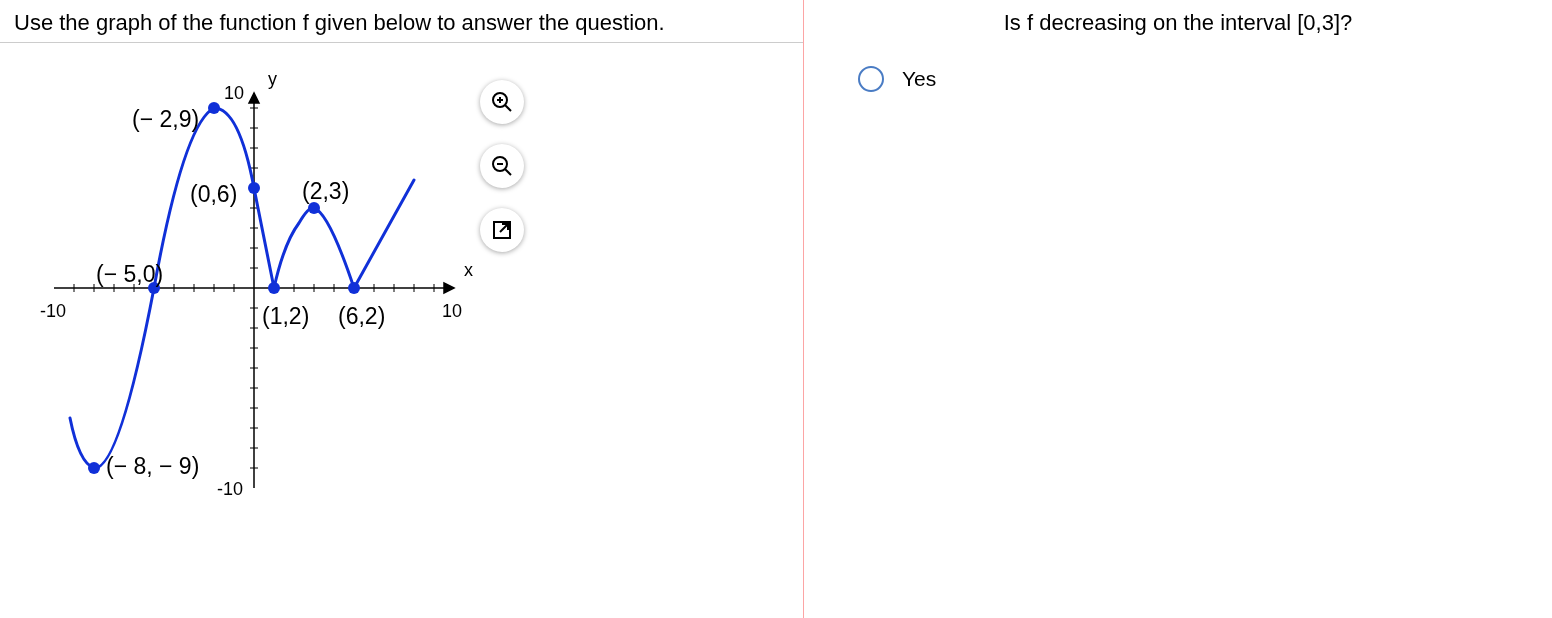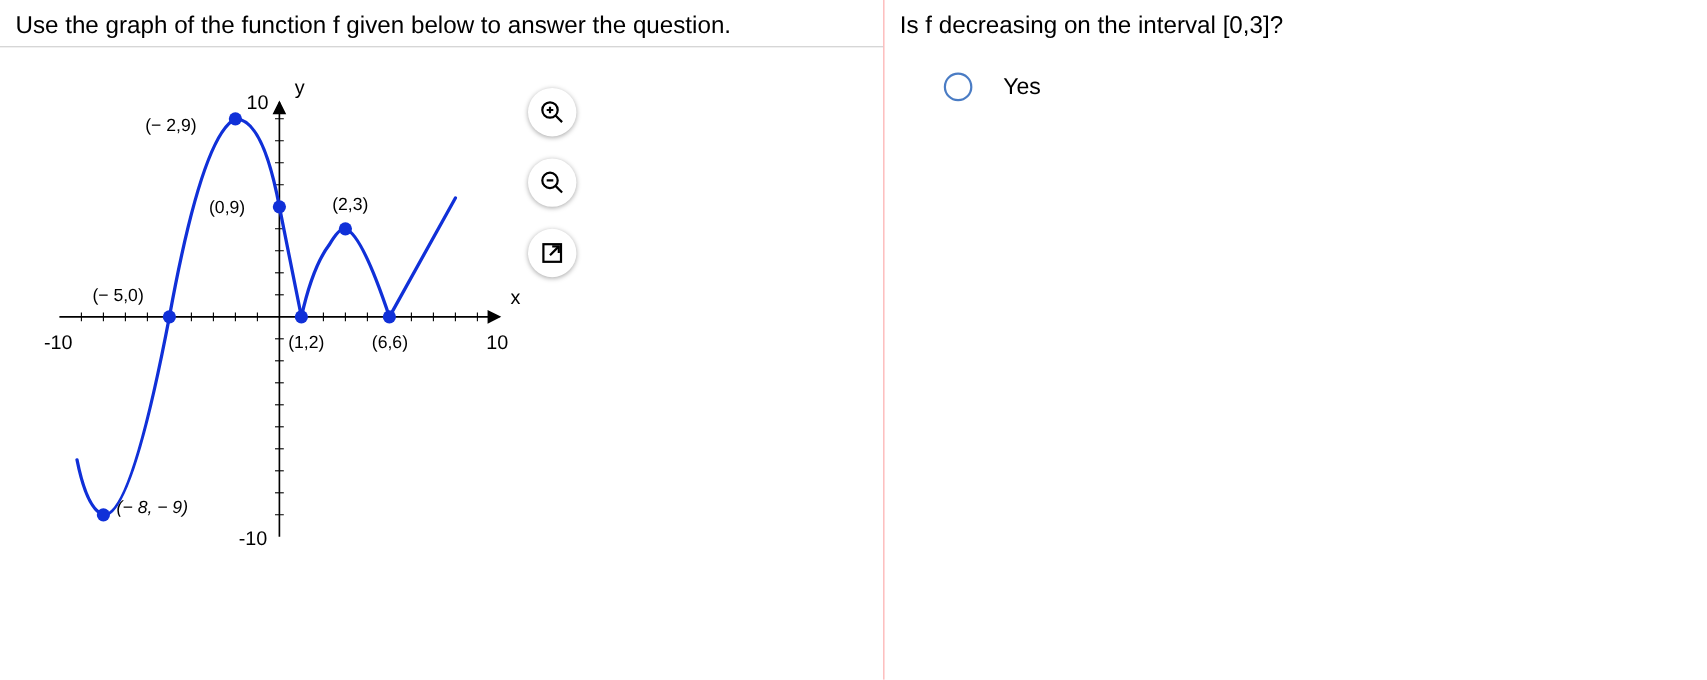--- a/index.html
+++ b/index.html
@@ -22,39 +22,40 @@
     flex: 1;
     padding: 10px 14px;
   }
   .instruction {
     font-size: 22px;
     margin-bottom: 6px;
   }
   .question {
     font-size: 22px;
     margin-bottom: 30px;
+    text-align: center;
   }
   .hr {
     border: none;
     border-top: 1px solid #ccc;
     margin: 6px -14px 20px -14px;
   }
   .graph-wrap {
     position: relative;
     width: 520px;
     height: 470px;
     margin-left: 10px;
   }
   .graph-svg {
     position: absolute;
     left: 0; top: 0;
   }
   .pt-label {
     position: absolute;
-    font-size: 16px;
+    font-size: 23px;
     color: #000;
     white-space: nowrap;
   }
   .axis-label {
     position: absolute;
     font-size: 18px;
     color: #000;
   }
   .tools {
     position: absolute;
@@ -75,21 +76,21 @@
     cursor: pointer;
   }
   .tool-btn svg { width: 24px; height: 24px; }
   .radio-group {
     margin-top: 10px;
     margin-left: 40px;
   }
   .radio-row {
     display: flex;
     align-items: center;
-    gap: 28px;
+    gap: 18px;
     margin-bottom: 14px;
     cursor: pointer;
   }
   .radio-circle {
     width: 26px; height: 26px;
     border: 2px solid #4a7cc4;
     border-radius: 50%;
     flex-shrink: 0;
   }
   .radio-label {
@@ -179,26 +180,26 @@
     </svg>
 
     <span class="axis-label" style="left:16px; top:238px;">-10</span>
     <span class="axis-label" style="left:418px; top:238px;">10</span>
     <span class="axis-label" style="left:200px; top:20px;">10</span>
     <span class="axis-label" style="left:193px; top:416px;">-10</span>
     <span class="axis-label" style="left:440px; top:197px;">x</span>
     <span class="axis-label" style="left:244px; top:6px;">y</span>
 
     <span class="pt-label" style="left:108px; top:43px;">(− 2,9)</span>
-    <span class="pt-label" style="left:166px; top:118px;">(0,9)</span>
+    <span class="pt-label" style="left:166px; top:118px;">(0,6)</span>
     <span class="pt-label" style="left:278px; top:115px;">(2,3)</span>
-    <span class="pt-label" style="left:60px; top:198px;text-align:center;">(− 5,0)</span>
+    <span class="pt-label" style="left:72px; top:198px;text-align:center;">(− 5,0)</span>
     <span class="pt-label" style="left:238px; top:240px;">(1,2)</span>
-    <span class="pt-label" style="left:314px; top:240px;">(6,6)</span>
-    <span class="pt-label" style="left:82px; top:390px;font-style:italic;">(− 8, − 9)</span>
+    <span class="pt-label" style="left:314px; top:240px;">(6,2)</span>
+    <span class="pt-label" style="left:82px; top:390px;">(− 8, − 9)</span>
   </div>
 
   <div class="tools">
     <div class="tool-btn">
       <svg viewBox="0 0 24 24">
         <circle cx="10" cy="10" r="7" fill="none" stroke="#000" stroke-width="2"></circle>
         <line x1="15" y1="15" x2="21" y2="21" stroke="#000" stroke-width="2"></line>
         <line x1="7" y1="10" x2="13" y2="10" stroke="#000" stroke-width="2"></line>
         <line x1="10" y1="7" x2="10" y2="13" stroke="#000" stroke-width="2"></line>
       </svg>

